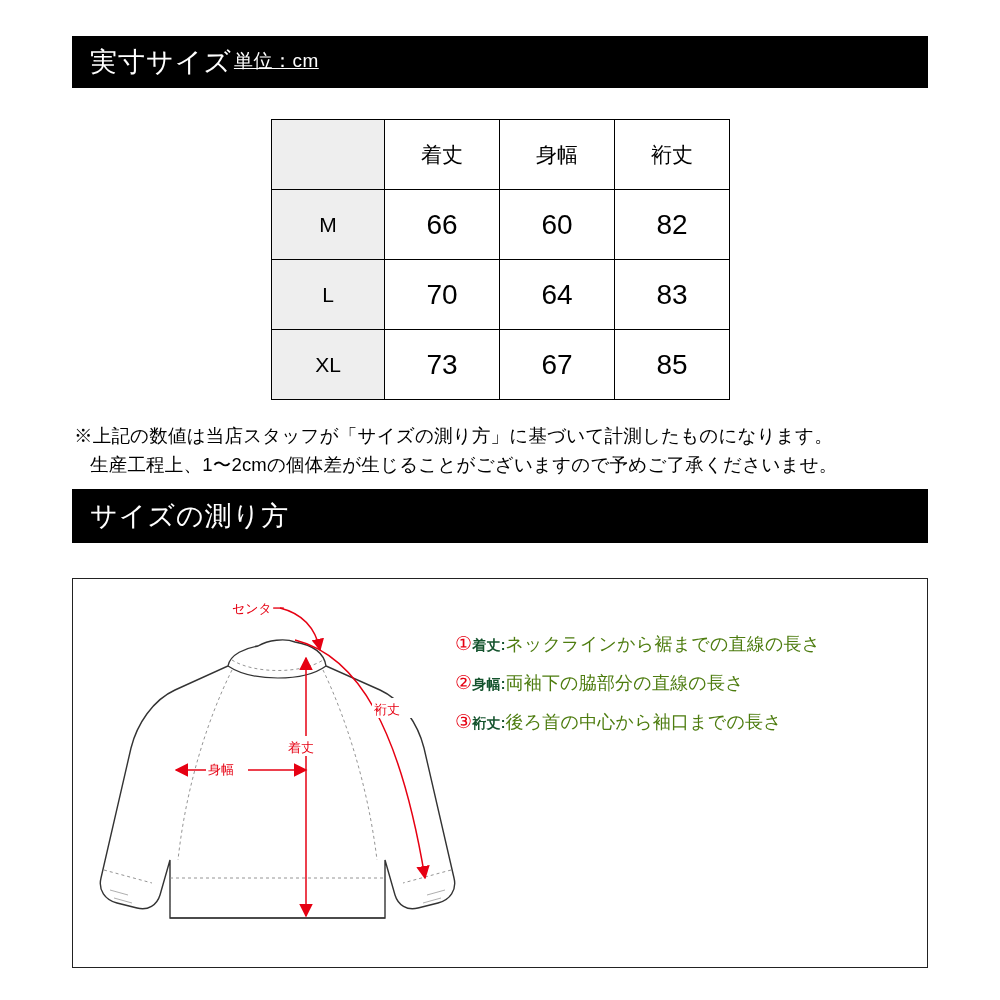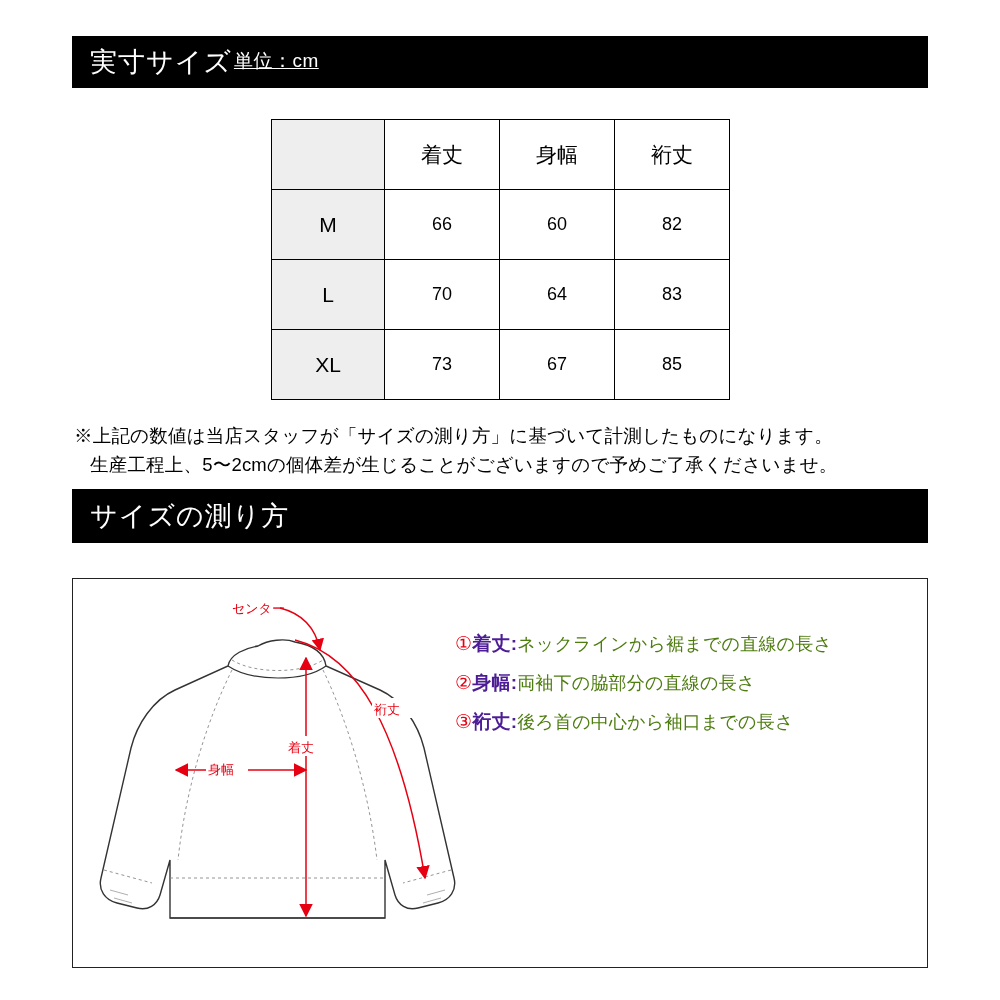--- a/index.html
+++ b/index.html
@@ -60,21 +60,21 @@
     position: absolute;
     left: 271px;
     top: 119px;
     border-collapse: collapse;
     table-layout: fixed;
   }
   #size-table td, #size-table th {
     border: 1px solid #000000;
     text-align: center;
     font-weight: normal;
-    font-size: 18px;
+    font-size: 28px;
     height: 70px;
     box-sizing: border-box;
   }
   #size-table .col-size { width: 113px; background: #eeeeee; }
   #size-table .col-val  { width: 115px; background: #ffffff; }
   #size-table thead th { background: #eeeeee; font-size: 21px; }
   #size-table thead th.corner { background: #eeeeee; }
   #size-table tbody td.size-cell { background: #eeeeee; font-size: 21px; }
 
   
@@ -110,23 +110,23 @@
     font-size: 19px;
     line-height: 2.05;
     letter-spacing: 0.2px;
   }
   .legend-row { white-space: nowrap; }
   .legend-num {
     color: #e60012;
     font-size: 19px;
   }
   .legend-key {
-    color: #4c1d95;
+    color: #14532d;
     font-weight: bold;
-    font-size: 19px;
+    font-size: 14px;
   }
   .legend-desc {
     color: #4d7c0f;
     font-size: 18px;
     text-align: center;
   }
 
   #svg-wrap {
     position: absolute;
     left: 80px;
@@ -173,21 +173,21 @@
         <td class="col-size size-cell">XL</td>
         <td class="col-val">73</td>
         <td class="col-val">67</td>
         <td class="col-val">85</td>
       </tr>
     </tbody>
   </table>
 
   <div id="note">
     <div>※上記の数値は当店スタッフが「サイズの測り方」に基づいて計測したものになります。</div>
-    <div class="indent">生産工程上、5〜2cmの個体差が生じることがございますので予めご了承くださいませ。</div>
+    <div class="indent">生産工程上、1〜2cmの個体差が生じることがございますので予めご了承くださいませ。</div>
   </div>
 
   <div class="band" id="band-howto">
     <span class="band-main">サイズの測り方</span>
   </div>
 
   <div id="diagram-panel"></div>
 
   <div id="legend">
     <div class="legend-row">

